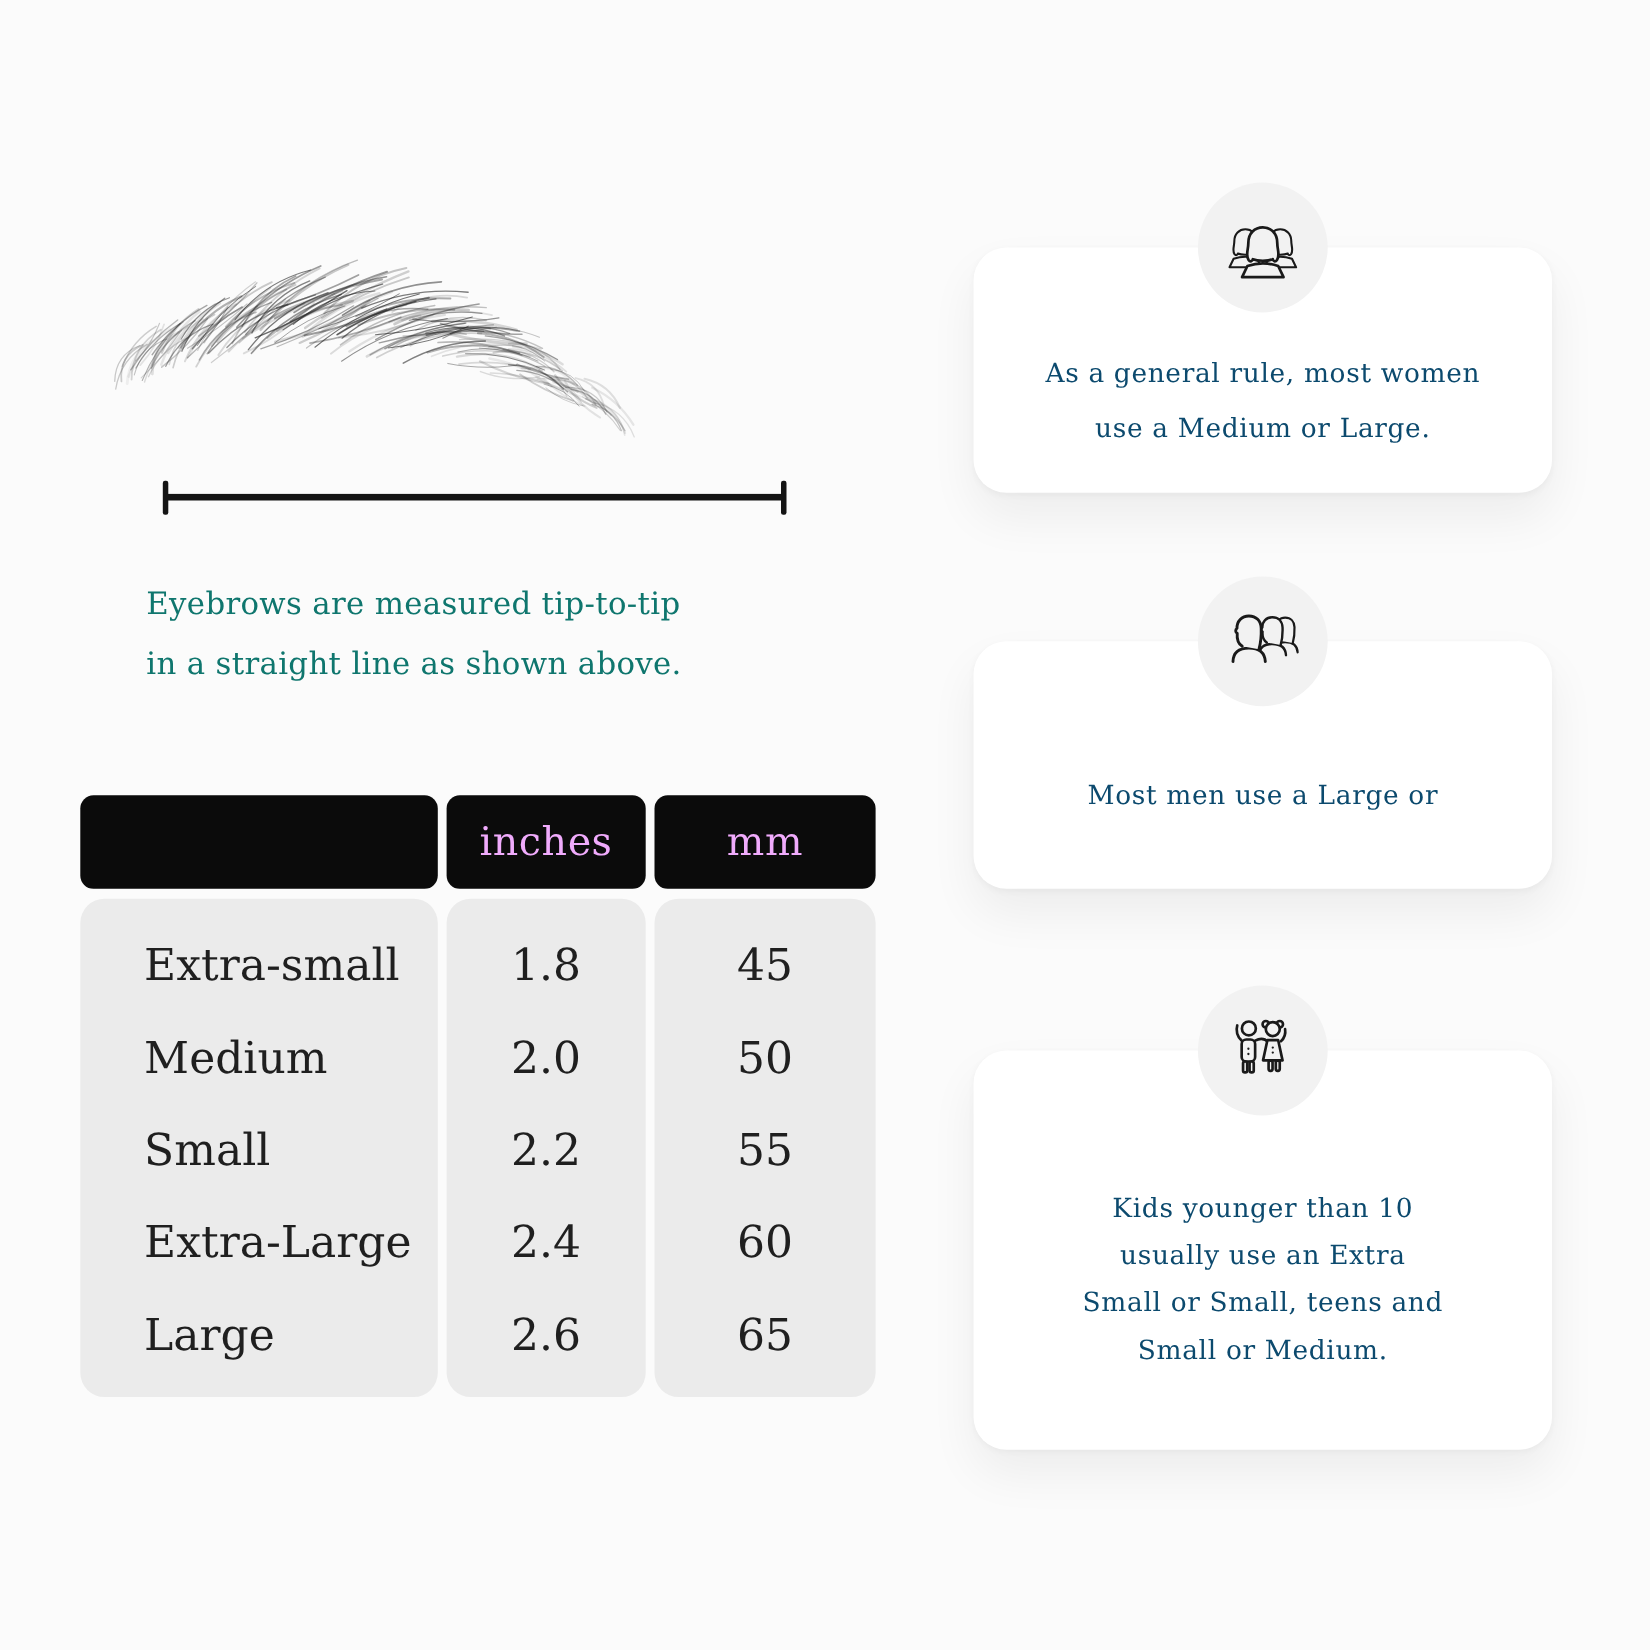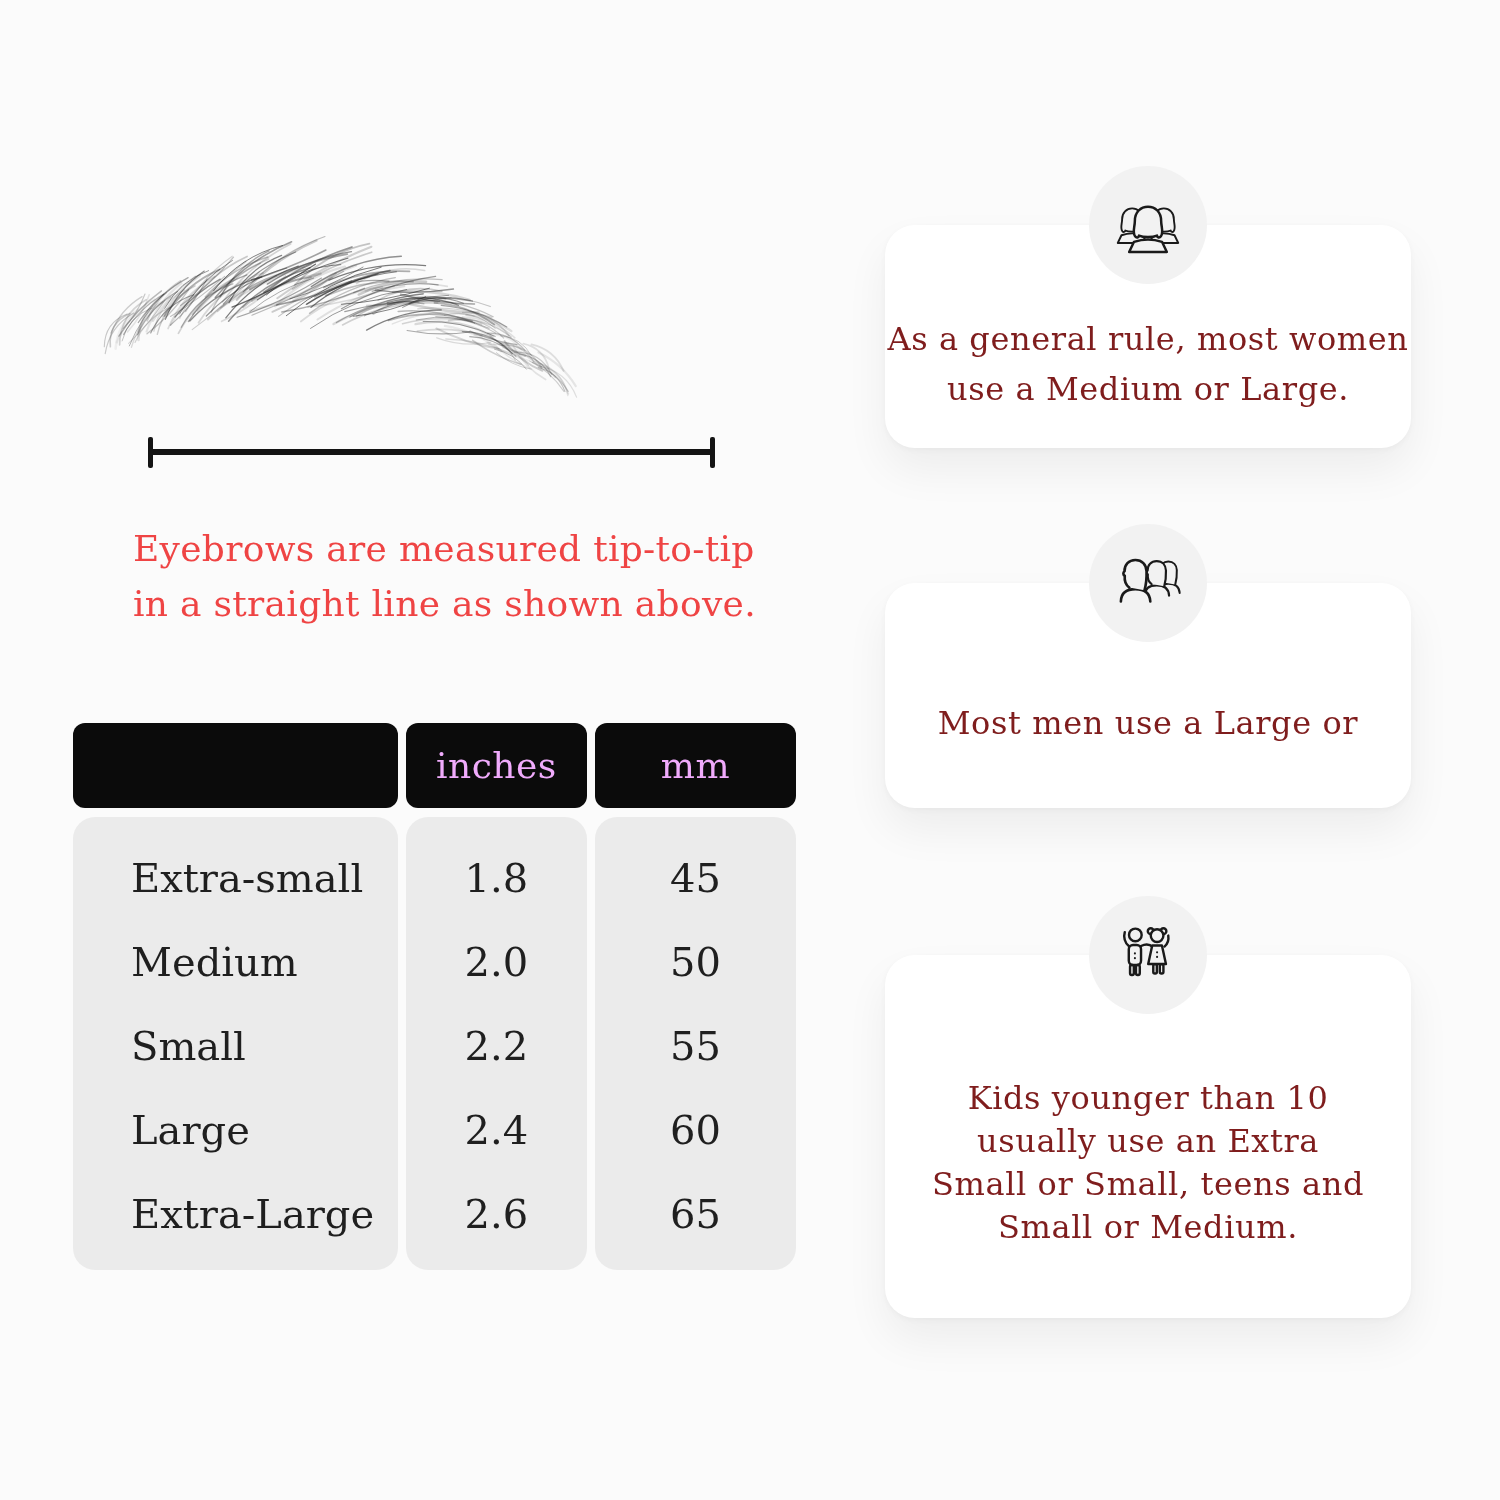--- a/index.html
+++ b/index.html
@@ -7,22 +7,22 @@
     position:relative; width:1500px; height:1500px; overflow:hidden;
     background:#fbfbfb;
     font-family:"DejaVu Serif","Liberation Serif",serif;
     color:#262626;
   }
   
   .brow-svg{position:absolute; left:85px; top:212px; width:530px; height:215px;}
   .mline-bar{position:absolute; left:150px; top:449px; width:563px; height:6px; background:#141414;}
   .mline-cap{position:absolute; top:437px; width:5px; height:31px; background:#141414; border-radius:2px;}
   .mline-cap.left{left:148px;} .mline-cap.right{left:710px;}
-  .caption{position:absolute; left:133px; top:521px; font-size:36px; line-height:55px;
-           color:#ef4444; letter-spacing:.3px;}
+  .caption{position:absolute; left:133px; top:521px; font-size:28px; line-height:55px;
+           color:#0f766e; letter-spacing:.3px;}
   .caption span{display:block; white-space:nowrap;}
   
   .tbl{position:absolute; left:73px; top:723px; width:723px;}
   .tbl-head{display:flex; gap:8px;}
   .th{background:#0b0b0b; border-radius:12px; height:85px; color:#f0abfc;
       display:flex; align-items:center; justify-content:center;
       font-size:36px; letter-spacing:.5px;}
   .c1{width:336px;} .c2{width:187px;} .c3{width:208px;}
   .tbl-body{display:flex; gap:8px; margin-top:9px;}
   .tcol{background:#ebebeb; border-radius:22px; height:453px; box-sizing:border-box; padding-top:19px;}
@@ -33,21 +33,21 @@
   .card{position:absolute; left:885px; width:526px; background:#ffffff; border-radius:30px;
         box-shadow:0 2px 6px rgba(0,0,0,.035), 0 22px 44px rgba(0,0,0,.06);
         display:flex; flex-direction:column; align-items:center; justify-content:center;
         box-sizing:border-box; text-align:center;}
   .card-women{top:225px; height:223px; padding-top:54px;}
   .card-men  {top:583px; height:225px; padding-top:54px;}
   .card-kids {top:955px; height:363px; padding-top:52px;}
   .icon-circle{position:absolute; top:-59px; left:50%; transform:translateX(-50%);
                width:118px; height:118px; border-radius:50%; background:#f2f2f2;
                display:flex; align-items:center; justify-content:center;}
-  .card-text{font-size:32px; line-height:50px; color:#7f1d1d; letter-spacing:.6px;}
+  .card-text{font-size:24px; line-height:50px; color:#0c4a6e; letter-spacing:.6px;}
   .card-kids .card-text{line-height:43px;}
   .card-text span{display:block; white-space:nowrap;}
   .ic{stroke:#1a1a1a; stroke-width:2.3; fill:none; stroke-linecap:round; stroke-linejoin:round;}
   .icf{stroke:#1a1a1a; stroke-width:2.3; fill:#f2f2f2; stroke-linecap:round; stroke-linejoin:round;}
   .dot{fill:#1a1a1a; stroke:none;}
 </style>
 </head>
 <body>
 
 <div class="canvas">
@@ -253,22 +253,22 @@
     <div class="tbl-head">
       <div class="th c1"></div>
       <div class="th c2">inches</div>
       <div class="th c3">mm</div>
     </div>
     <div class="tbl-body">
       <div class="tcol c1">
         <div class="tcell">Extra-small</div>
         <div class="tcell">Medium</div>
         <div class="tcell">Small</div>
+        <div class="tcell">Extra-Large</div>
         <div class="tcell">Large</div>
-        <div class="tcell">Extra-Large</div>
       </div>
       <div class="tcol c2">
         <div class="tcell">1.8</div>
         <div class="tcell">2.0</div>
         <div class="tcell">2.2</div>
         <div class="tcell">2.4</div>
         <div class="tcell">2.6</div>
       </div>
       <div class="tcol c3">
         <div class="tcell">45</div>

